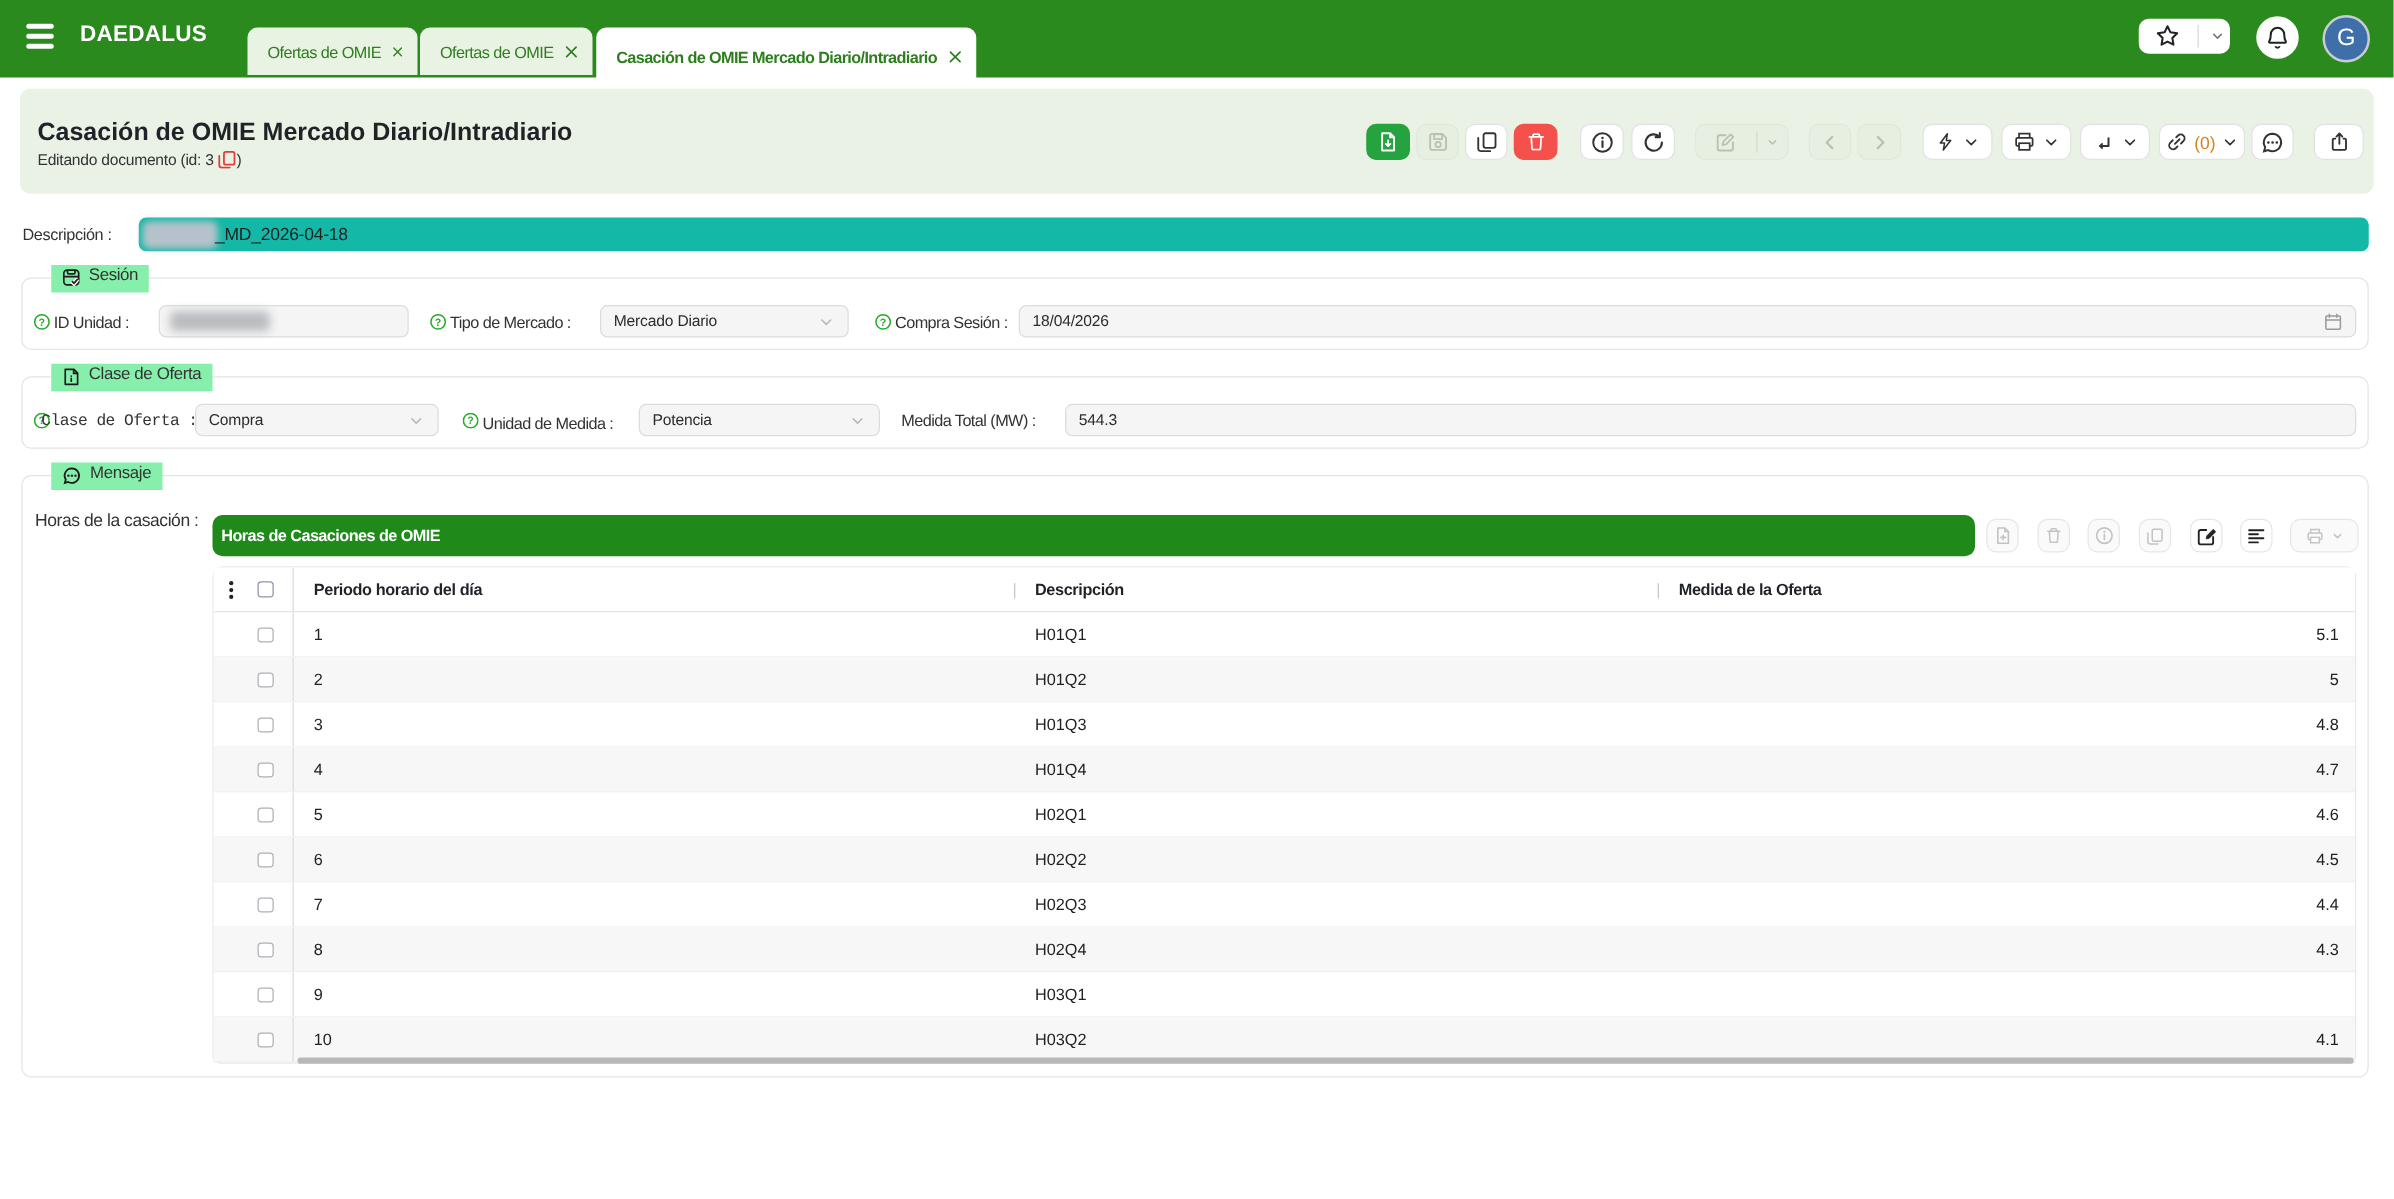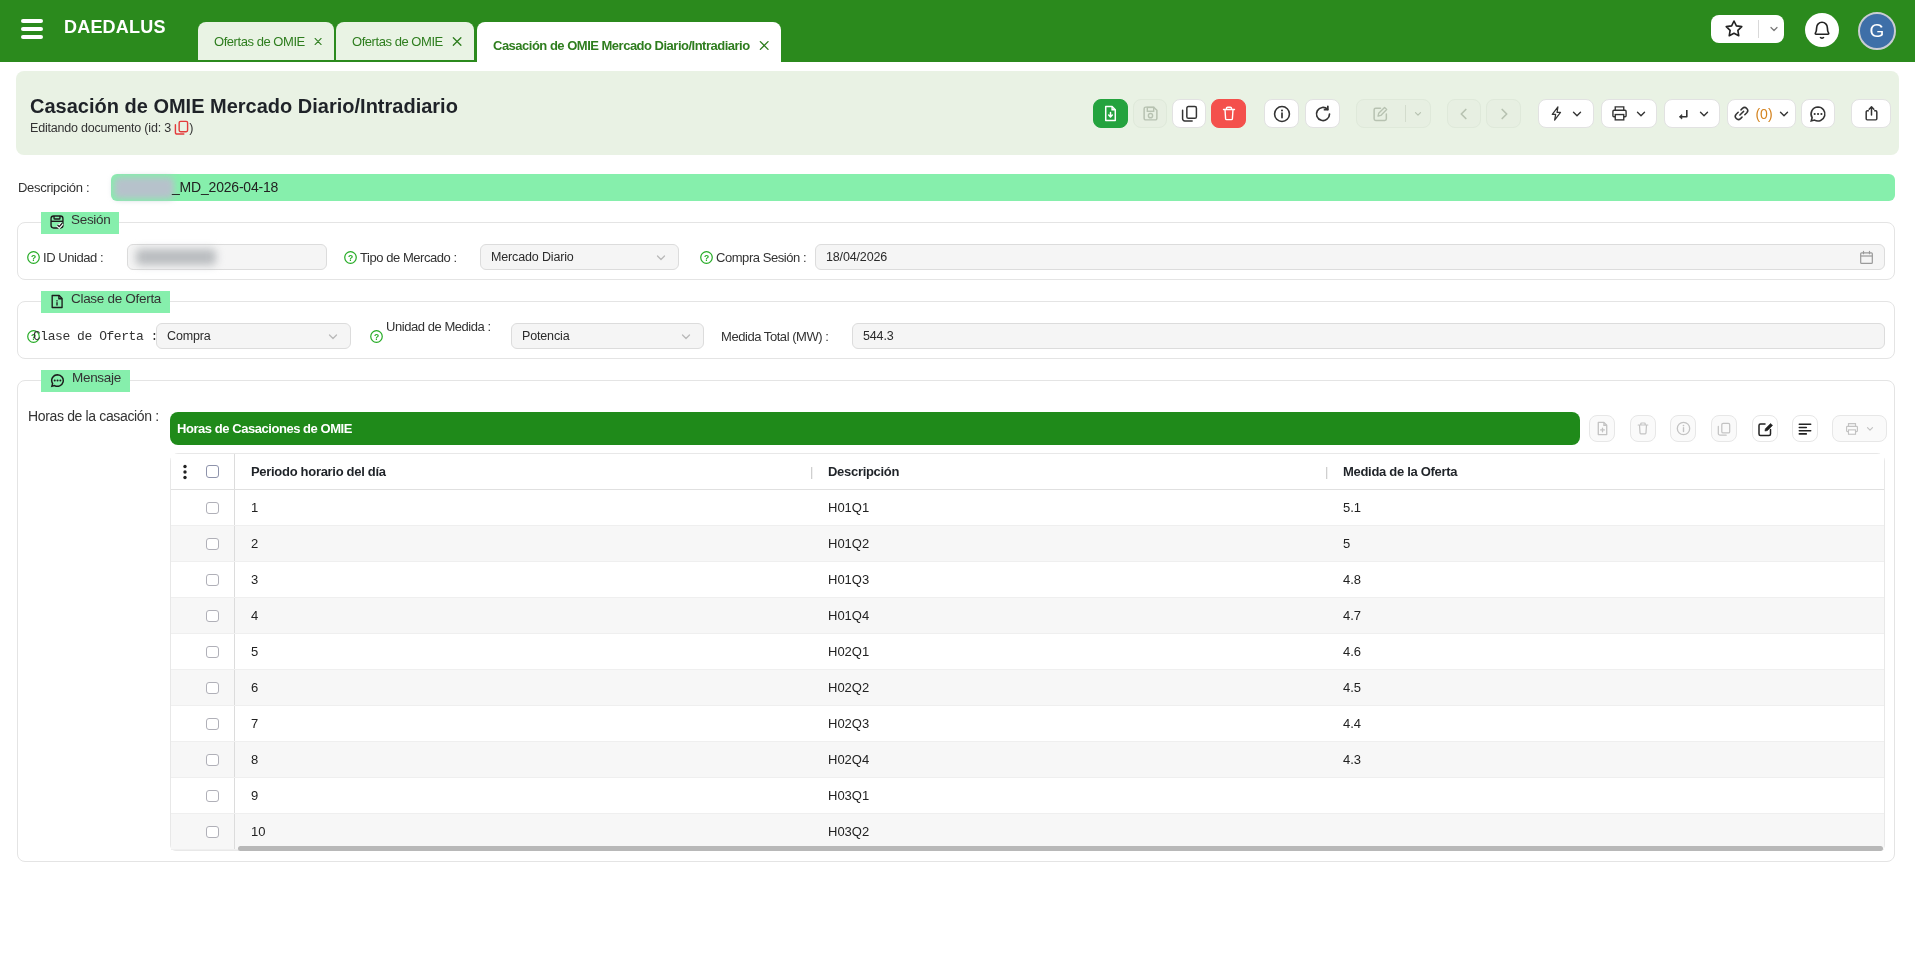--- a/index.html
+++ b/index.html
@@ -18,21 +18,21 @@
   #avatar { position:absolute; left:1858px; top:12px; width:38px; height:38px; border-radius:50%; background:#3e6fa8; border:2.5px solid #c9cdd3; color:#fff; font-size:19px; display:flex; align-items:center; justify-content:center; }
   #panel { position:absolute; left:16px; top:71px; width:1883px; height:84px; background:#e9f2e4; border-radius:8px; }
   #ptitle { position:absolute; left:30px; top:95px; font-size:20px; font-weight:bold; color:#1f2328; }
   #psub { position:absolute; left:30px; top:120px; font-size:12.5px; letter-spacing:-0.2px; color:#333; display:flex; align-items:center; }
   .tb { position:absolute; top:99px; height:29px; border-radius:8px; background:#fff; border:1px solid #e2e2e2; display:flex; align-items:center; justify-content:center; }
   .tb.dis { background:#e7efe2; border-color:#dfe9da; }
   .tb.green { background:#24a33e; border-color:#24a33e; }
   .tb.red { background:#f4504c; border-color:#f4504c; }
   .tbchev { margin-left:7px; }
   #desclabel { position:absolute; left:18px; top:180px; font-size:13px; letter-spacing:-0.3px; color:#333; }
-  #descinput { position:absolute; left:111px; top:174px; width:1784px; height:27px; background:#86efac; border-radius:6px; }
+  #descinput { position:absolute; left:111px; top:174px; width:1784px; height:27px; background:#14b8a6; border-radius:6px; }
   #descblur { position:absolute; left:3px; top:2.5px; width:60px; height:22px; background:#b6c2cb; border-radius:5px; filter:blur(3px); }
   #desctext { position:absolute; left:61px; top:5px; font-size:14px; letter-spacing:-0.2px; color:#222; }
   .fs { position:absolute; left:17px; width:1878px; border:1px solid #e4e4e4; border-radius:8px; }
   #fs1 { top:222px; height:58px; }
   #fs2 { top:301px; height:58px; }
   #fs3 { top:380px; height:482px; }
   .legend { position:absolute; background:#86efac; padding:0 9px; display:flex; align-items:flex-start; gap:7px; font-size:13.5px; letter-spacing:-0.3px; color:#333; height:22px; }
   .lbl { position:absolute; font-size:13px; letter-spacing:-0.45px; color:#333; white-space:nowrap; }
   .q { position:absolute; width:13px; height:13px; }
   .inp { position:absolute; height:26px; background:#f5f5f5; border:1px solid #dcdcdc; border-radius:6px; font-size:12.5px; letter-spacing:-0.15px; color:#2b2b2b; display:flex; align-items:center; padding:0 10px; }
@@ -43,21 +43,21 @@
   .gtb.dis { background:#fafafa; }
   #grid { position:absolute; left:170px; top:453px; width:1715px; background:#fff; border:1px solid #e8e8e8; border-radius:8px 8px 6px 6px; }
   .hrow { height:36px; display:flex; align-items:center; border-bottom:1px solid #e0e0e0; font-weight:bold; font-size:13px; letter-spacing:-0.3px; color:#1f2328; background:#fff; }
   .row { height:36px; display:flex; align-items:center; border-bottom:1px solid #efefef; font-size:13px; color:#222; background:#fff; }
   .row.alt { background:#f7f7f7; }
   .cnum { width:64px; position:relative; align-self:stretch; border-right:1px solid #dcdcdc; flex:none; }
   .cbox { position:absolute; width:12.5px; height:12.5px; border:1.2px solid #b0b0b8; border-radius:3px; background:#fff; left:35px; top:11.75px; }
   .cperiodo { padding-left:16px; width:575px; }
   .cdesc { width:515px; display:flex; align-items:center; }
   .cmed { flex:1; display:flex; align-items:center; }
-  .medv { flex:1; text-align:left; padding-right:13px; }
+  .medv { flex:1; text-align:right; padding-right:13px; }
   .hsep { color:#c8c8c8; font-weight:normal; margin-right:16px; width:2px; }
   #hscroll { position:absolute; left:238px; top:846px; width:1645px; height:5px; background:#b8b8b8; border-radius:3px; }
   svg { display:block; }
 </style>
 </head>
 <body>
   <div id="hdr"></div>
   <div id="hamb">
     <div></div>
     <div></div>
@@ -319,21 +319,21 @@
       <svg width="14" height="14" viewBox="0 0 14 14" fill="none">
         <path d="M3.5 5 l3.5 3.5 3.5-3.5" stroke="#b9b9b9" stroke-width="1.3" stroke-linecap="round" stroke-linejoin="round"></path>
       </svg>
     </span></div>
   <div class="q" style="left:370px; top:330px;">
     <svg width="13" height="13" viewBox="0 0 16 16" fill="none">
       <circle cx="8" cy="8" r="7.1" stroke="#27ac27" stroke-width="1.5"></circle>
       <text x="8" y="11.8" text-anchor="middle" font-family="Liberation Sans" font-size="10.5" font-weight="bold" fill="#27ac27">?</text>
     </svg>
   </div>
-  <div class="lbl" style="left:386px; top:319px;">Unidad de Medida :</div>
+  <div class="lbl" style="left:386px; top:331px;">Unidad de Medida :</div>
   <div class="inp" style="left:511px; top:323px; width:193px;">Potencia<span style="position:absolute;right:10px;top:6px;">
       <svg width="14" height="14" viewBox="0 0 14 14" fill="none">
         <path d="M3.5 5 l3.5 3.5 3.5-3.5" stroke="#b9b9b9" stroke-width="1.3" stroke-linecap="round" stroke-linejoin="round"></path>
       </svg>
     </span></div>
   <div class="lbl" style="left:721px; top:329px;">Medida Total (MW) :</div>
   <div class="inp" style="left:852px; top:323px; width:1033px;">544.3</div>
 
   <div id="hlabel">Horas de la casación :</div>
   <div id="gbar">Horas de Casaciones de OMIE</div>
@@ -498,15 +498,19 @@
       </div>
       <div class="cperiodo">9</div>
       <div class="cdesc"><span class="hsep"></span>H03Q1</div>
     </div>
     <div class="row alt">
       <div class="cnum">
         <div class="cbox"></div>
       </div>
       <div class="cperiodo">10</div>
       <div class="cdesc"><span class="hsep"></span>H03Q2</div>
+      <div class="cmed">
+        <span class="hsep"></span>
+        <span class="medv">4.1</span>
+      </div>
     </div>
   </div>
   <div id="hscroll"></div>
 
 </body></html>

